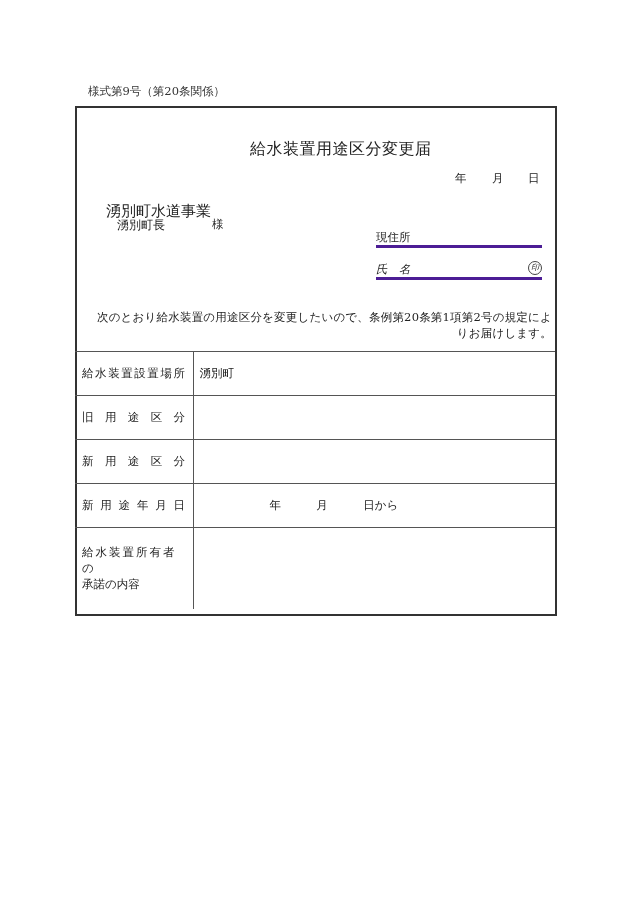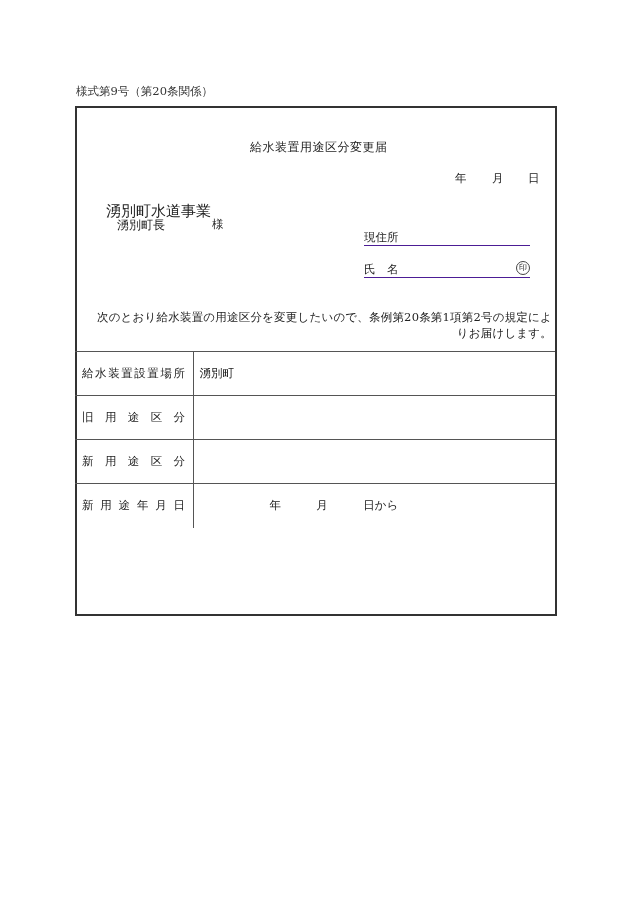--- a/index.html
+++ b/index.html
@@ -2,38 +2,38 @@
 <html><head>
   <meta charset="utf-8">
   <style>
     html, body { margin: 0; padding: 0; }
     body {
       width: 630px; height: 915px; background: #ffffff; position: relative;
       font-family: "DejaVu Serif", "Liberation Serif", serif; color: #222;
       overflow: hidden;
     }
     .abs { position: absolute; white-space: nowrap; }
-    .form-number { left: 76px; top: 84px; font-size: 11.5px; color: #333; }
+    .form-number { left: 88px; top: 84px; font-size: 11.5px; color: #333; }
     .frame {
       position: absolute; left: 75px; top: 106px; width: 478px; height: 506px;
       border: 2px solid #333; box-sizing: content-box;
     }
-    .title { left: 250px; top: 139px; font-size: 12px; letter-spacing: 0.5px; }
+    .title { left: 250px; top: 139px; font-size: 16px; letter-spacing: 0.5px; }
     .date-y { left: 455px; top: 171px; font-size: 11.5px; }
     .date-m { left: 492px; top: 171px; font-size: 11.5px; }
     .date-d { left: 528px; top: 171px; font-size: 11.5px; }
     .addressee1 { left: 106px; top: 202px; font-size: 15px; }
     .addressee2 { left: 117px; top: 217px; font-size: 12px; }
     .sama { left: 212px; top: 217px; font-size: 11.5px; }
     .applicant-line {
-      position: absolute; left: 364px; width: 166px; border-bottom: 1px solid #4c1d95;
+      position: absolute; left: 376px; width: 166px; border-bottom: 3px solid #4c1d95;
       font-size: 11.5px; height: 15px;
     }
     .addr-line { top: 230px; }
-    .name-line { top: 262px; }
+    .name-line { top: 262px; font-style: italic; }
     .seal {
       position: absolute; right: 0; top: -1px; width: 12px; height: 12px;
       border: 1px solid #444; border-radius: 50%; font-size: 8px;
       line-height: 12px; text-align: center;
     }
     .statement {
       position: absolute; left: 82px; top: 309px; width: 470px;
       font-size: 11.5px; line-height: 16px; white-space: normal; letter-spacing: 0.2px; text-align: right;
     }
     .table {
@@ -134,14 +134,21 @@
       </div>
     </td>
     <td class="date-value">
       <span>年</span>
       <span style="width:28px"></span>
       <span>月</span>
       <span style="width:28px"></span>
       <span>日から</span>
     </td>
   </tr>
+  <tr class="tall">
+    <td class="label multi-label">
+      <div style="letter-spacing:2px">給水装置所有者の</div>
+      <div>承諾の内容</div>
+    </td>
+    <td></td>
+  </tr>
 </tbody>
   </table>
 
 </body></html>

